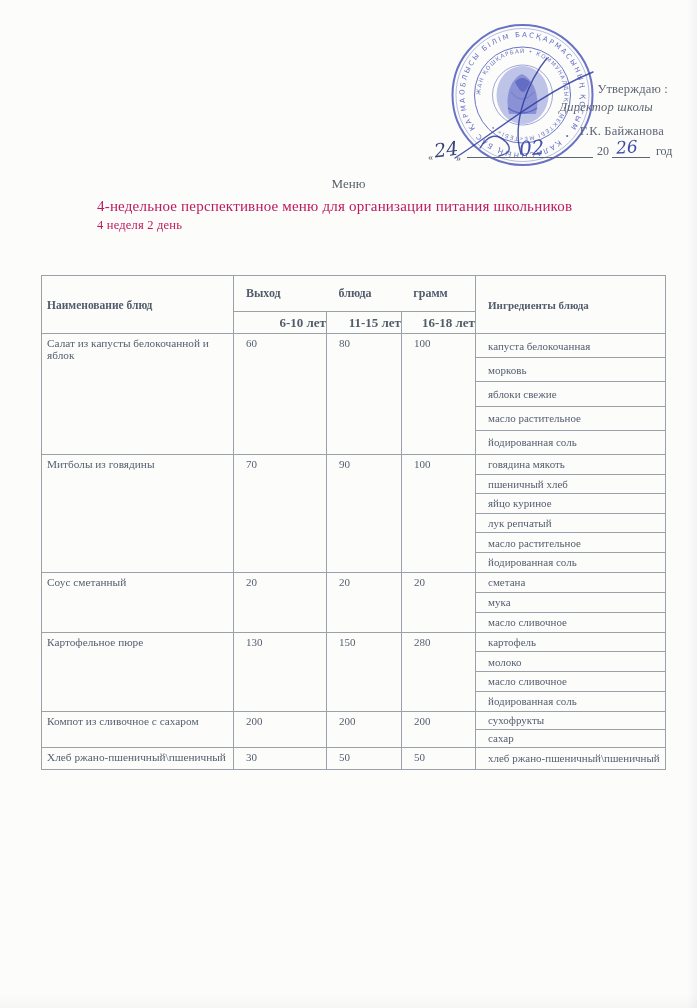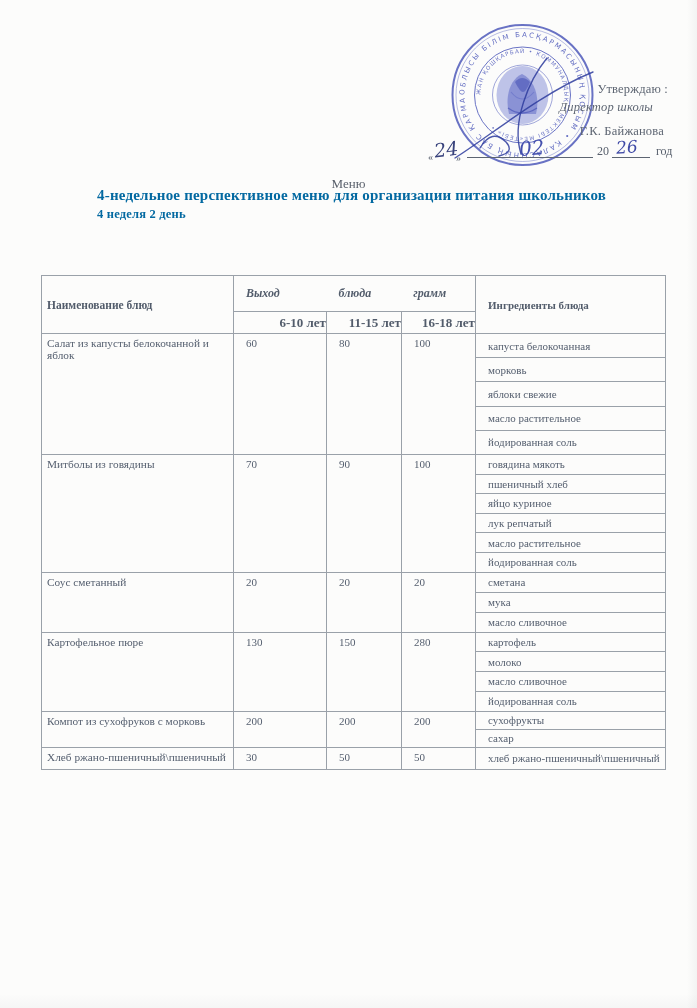--- a/index.html
+++ b/index.html
@@ -46,33 +46,33 @@
   .hw-month { position: absolute; left: 52px; top: -4px; font-size: 20px; transform: rotate(-5deg); color: #4450ae; }
   .date-20 { position: absolute; left: 169px; top: 8px; }
   .date-ul-2 { position: absolute; left: 184px; top: 4px; width: 38px; height: 18px;
     border-bottom: 1px solid #5d6572; }
   .hw-year { position: absolute; left: 4px; top: -3px; font-size: 17px; transform: rotate(-4deg); color: #3f4aa6; }
   .date-god { position: absolute; left: 228px; top: 8px; }
 
   
   .menu-heading { position: absolute; left: 0; top: 176px; width: 697px;
     text-align: center; font-size: 13px; color: #585f6a; }
-  .doc-title { position: absolute; left: 97px; top: 186px; width: 578px;
-    font-weight: bold; font-size: 15px; line-height: 19px; color: #0369a1; letter-spacing: 0.2px; }
+  .doc-title { position: absolute; left: 97px; top: 197px; width: 578px;
+    font-weight: normal; font-size: 15px; line-height: 19px; color: #be185d; letter-spacing: 0.2px; }
   .doc-title .season-note { font-size: 12px; letter-spacing: 0.4px; }
   .doc-title .week-day { font-size: 12.5px; line-height: 18px; }
 
   
   .menu-table { position: absolute; left: 41px; top: 275px;
     border-collapse: collapse; table-layout: fixed; width: 624px;
     font-size: 11px; color: #566070; }
   .menu-table th, .menu-table td { border: 1px solid #9aa1a9; overflow: hidden; }
   .menu-table th { font-weight: bold; color: #525c6b; }
   th.h-name { text-align: left; vertical-align: middle; padding-left: 5px; font-size: 11.5px; }
-  th.h-merged { height: 36px; vertical-align: middle; padding: 0; font-style: italic; }
+  th.h-merged { height: 36px; vertical-align: middle; padding: 0; }
   .merged-words { display: flex; width: 100%; }
   .merged-words span { text-align: left; padding-left: 12px; font-size: 12px; }
   .mw-1 { width: 93px; } .mw-2 { width: 75px; } .mw-3 { width: 74px; }
   th.h-age { height: 22px; font-size: 13px; text-align: right; vertical-align: middle; }
   th.h-ingr { text-align: left; vertical-align: middle; padding-left: 12px; font-size: 11px; }
   td.c-name { vertical-align: top; text-align: left; padding: 3px 6px 0 5px; font-size: 11.3px; }
   td.c-val  { vertical-align: top; text-align: left; padding: 3px 0 0 12px; }
   td.c-ing  { vertical-align: middle; text-align: left; padding-left: 12px; }
 </style>
 </head>
@@ -229,21 +229,21 @@
       <tr style="height: 19.8px;">
         <td class="c-ing">молоко</td>
       </tr>
       <tr style="height: 19.8px;">
         <td class="c-ing">масло сливочное</td>
       </tr>
       <tr style="height: 19.8px;">
         <td class="c-ing">йодированная соль</td>
       </tr>
       <tr style="height: 18px;">
-        <td class="c-name" rowspan="2">Компот из сухофруков с морковь</td>
+        <td class="c-name" rowspan="2">Компот из сливочное с сахаром</td>
         <td class="c-val" rowspan="2">200</td>
         <td class="c-val" rowspan="2">200</td>
         <td class="c-val" rowspan="2">200</td>
         <td class="c-ing">сухофрукты</td>
       </tr>
       <tr style="height: 18px;">
         <td class="c-ing">сахар</td>
       </tr>
       <tr style="height: 22px;">
         <td class="c-name">Хлеб ржано-пшеничный\пшеничный</td>

